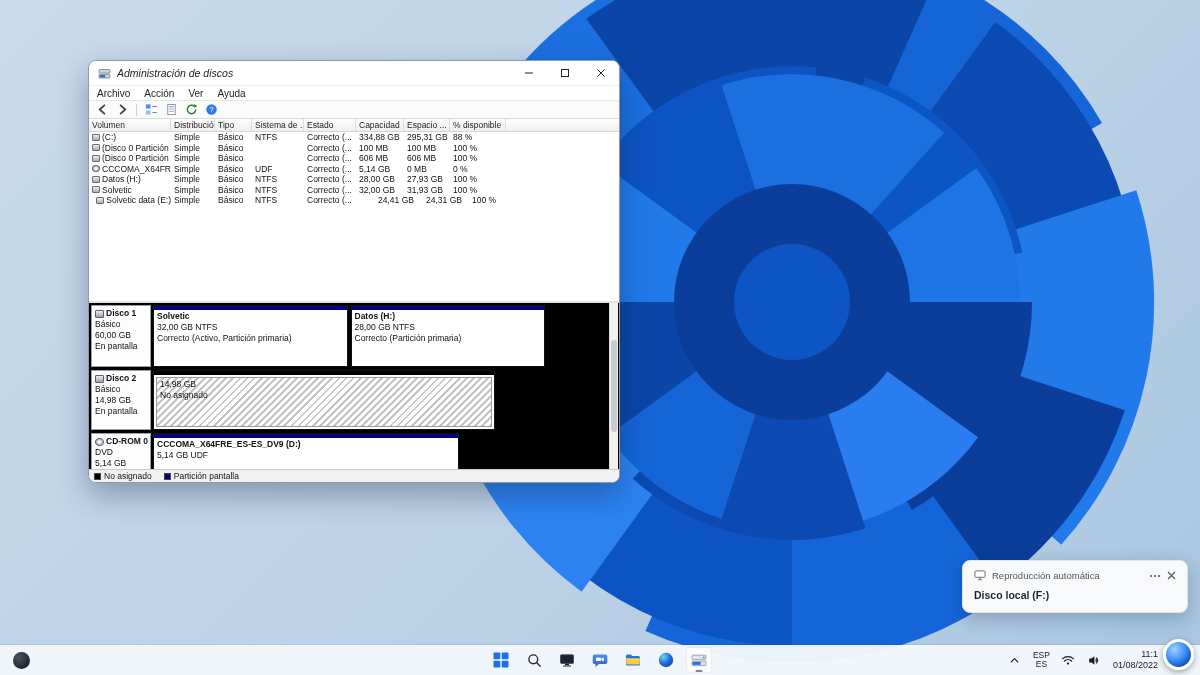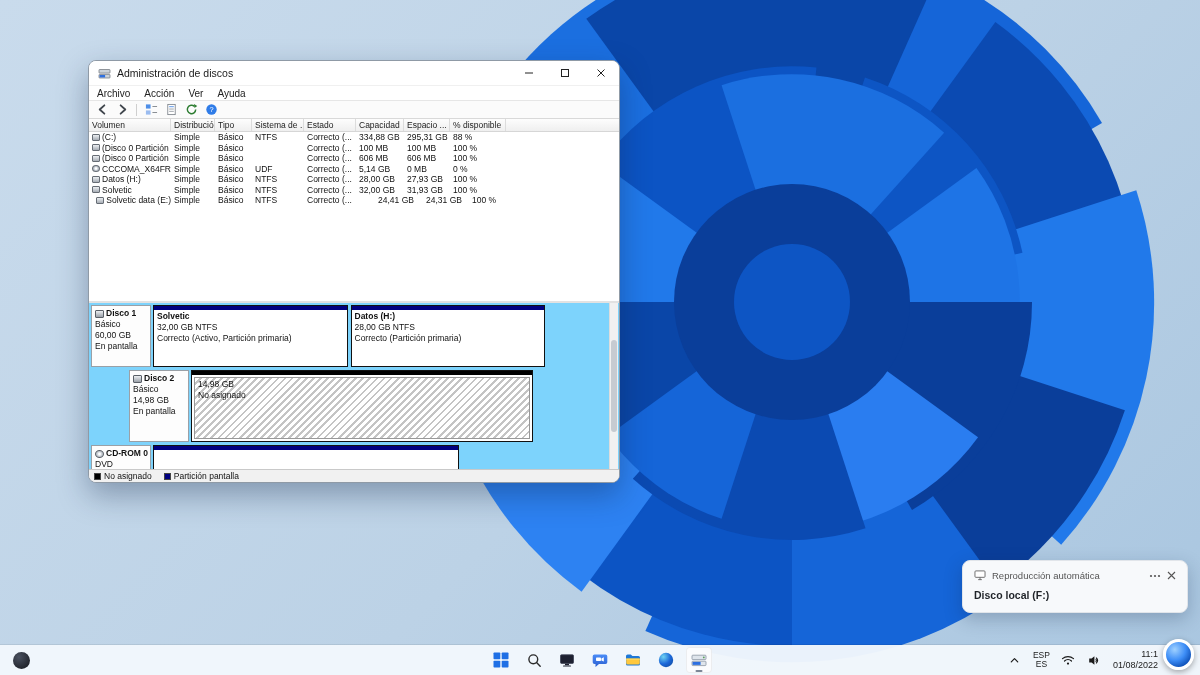--- a/index.html
+++ b/index.html
@@ -12,41 +12,41 @@
   .bloom { position:absolute; inset:0; z-index:0; }
 
   
   .window {
     position:absolute; left:88px; top:60px; width:532px; height:423px;
     background:#ffffff; border:1px solid #8f9aa6; border-radius:8px;
     box-shadow:0 12px 30px rgba(15,35,70,.35);
     z-index:5; display:flex; flex-direction:column; overflow:hidden;
   }
   .titlebar { height:24px; flex:none; display:flex; align-items:center; gap:6px; padding:0 0 0 9px; font-size:10.5px; color:#1b1b1b; background:#fff; }
-  .titlebar .title { flex:1; white-space:nowrap; overflow:hidden; }
+  .titlebar .title { flex:1; white-space:nowrap; overflow:hidden;font-style:italic; }
   .wctrls { display:flex; height:100%; }
   .wbtn { width:36px; height:100%; display:flex; align-items:center; justify-content:center; }
 
   .menubar { height:16px; flex:none; display:flex; align-items:center; gap:14px; padding:0 8px; font-size:10px; color:#222; border-top:1px solid #f0f0f0; border-bottom:1px solid #e6e6e6; }
   .menu-item { cursor:default; }
 
   .toolbar { height:18px; flex:none; display:flex; align-items:center; gap:4px; padding:0 5px; border-bottom:1px solid #d9d9d9; background:#fbfbfb; }
   .tbtn { width:16px; height:15px; display:flex; align-items:center; justify-content:center; border-radius:2px; }
   .tsep { width:1px; height:12px; background:#cfcfcf; margin:0 2px; }
 
   .listview { height:184px; flex:none; background:#fff; border-bottom:2px solid #e2e2e2; overflow:hidden; }
   .lheader { display:flex; height:13px; font-size:8.5px; color:#222; background:linear-gradient(#fdfdfd,#efefef); border-bottom:1px solid #d6d6d6; }
   .hcell { flex:none; padding-left:3px; line-height:12px; border-right:1px solid #dcdcdc; white-space:nowrap; overflow:hidden; }
   .hfill { flex:1; border-right:none; }
   .lrow { display:flex; height:10.5px; align-items:center; font-size:8.5px; color:#111; }
   .lcell { flex:none; padding-left:3px; white-space:nowrap; overflow:hidden; display:flex; align-items:center; gap:2px; }
   .vicon { width:8px; height:7px; flex:none; background:linear-gradient(#eceff2,#a7adb5); border:1px solid #676d75; border-radius:1px; }
   .vicon.cd { border-radius:50%; background:radial-gradient(circle,#ffffff 20%,#ccd2d9 45%,#959ba4 100%); }
 
-  .graph { flex:1; position:relative; background:#7dd3fc; overflow:hidden; padding:2px 8px 0 2px; }
+  .graph { flex:1; position:relative; background:#000000; overflow:hidden; padding:2px 8px 0 2px; }
   .disk-row { display:flex; align-items:stretch; margin-bottom:3px; }
   .disk-info { width:60px; flex:none; border:1px solid #9aa0a6; background:#fdfdfd; padding:2px 3px; font-size:8.5px; line-height:1.3; color:#111; overflow:hidden; }
   .dname { font-weight:bold; display:flex; align-items:center; gap:2px; white-space:nowrap; }
   .dicon { width:9px; height:8px; flex:none; background:linear-gradient(#eceff2,#9aa0a8); border:1px solid #5a6068; border-radius:1px; }
   .dicon.cd { border-radius:50%; background:radial-gradient(circle,#fff 18%,#cfd4da 45%,#9aa0a8 100%); }
   .disk-bar { display:flex; gap:3px; margin-left:2px; }
   .part { border:1px solid #111; display:flex; flex-direction:column; background:#fff; overflow:hidden; }
   .stripe { height:4px; flex:none; background:#000080; }
   .stripe.black { background:#000; }
   .pbody { flex:1; padding:1px 3px; font-size:8.5px; line-height:1.3; color:#111; overflow:hidden; white-space:nowrap; }
@@ -432,21 +432,21 @@
             <div class="part" style="flex: 1 1 0%;">
               <div class="stripe"></div>
               <div class="pbody">
                 <div class="plabel">Datos (H:)</div>
                 <div>28,00 GB NTFS</div>
                 <div>Correcto (Partición primaria)</div>
               </div>
             </div>
           </div>
         </div>
-        <div class="disk-row" style="height: 72px; margin-left: 38px;">
+        <div class="disk-row" style="height: 60px;">
           <div class="disk-info">
             <div class="dname">
               <span class="dicon"></span>
               <span>Disco 2</span>
             </div>
             <div>Básico</div>
             <div>14,98 GB</div>
             <div>En pantalla</div>
           </div>
           <div class="disk-bar" style="width: 342px;">
@@ -464,20 +464,24 @@
             <div class="dname">
               <span class="dicon cd"></span>
               <span>CD-ROM 0</span>
             </div>
             <div>DVD</div>
             <div>5,14 GB</div>
           </div>
           <div class="disk-bar" style="width: 306px;">
             <div class="part" style="flex: 1 1 0%;">
               <div class="stripe"></div>
+              <div class="pbody">
+                <div class="plabel">CCCOMA_X64FRE_ES-ES_DV9  (D:)</div>
+                <div>5,14 GB UDF</div>
+              </div>
             </div>
           </div>
         </div>
       </div>
     <div class="vscroll">
       <div class="vthumb"></div>
     </div>
   </div>
 
   <div class="legend">

